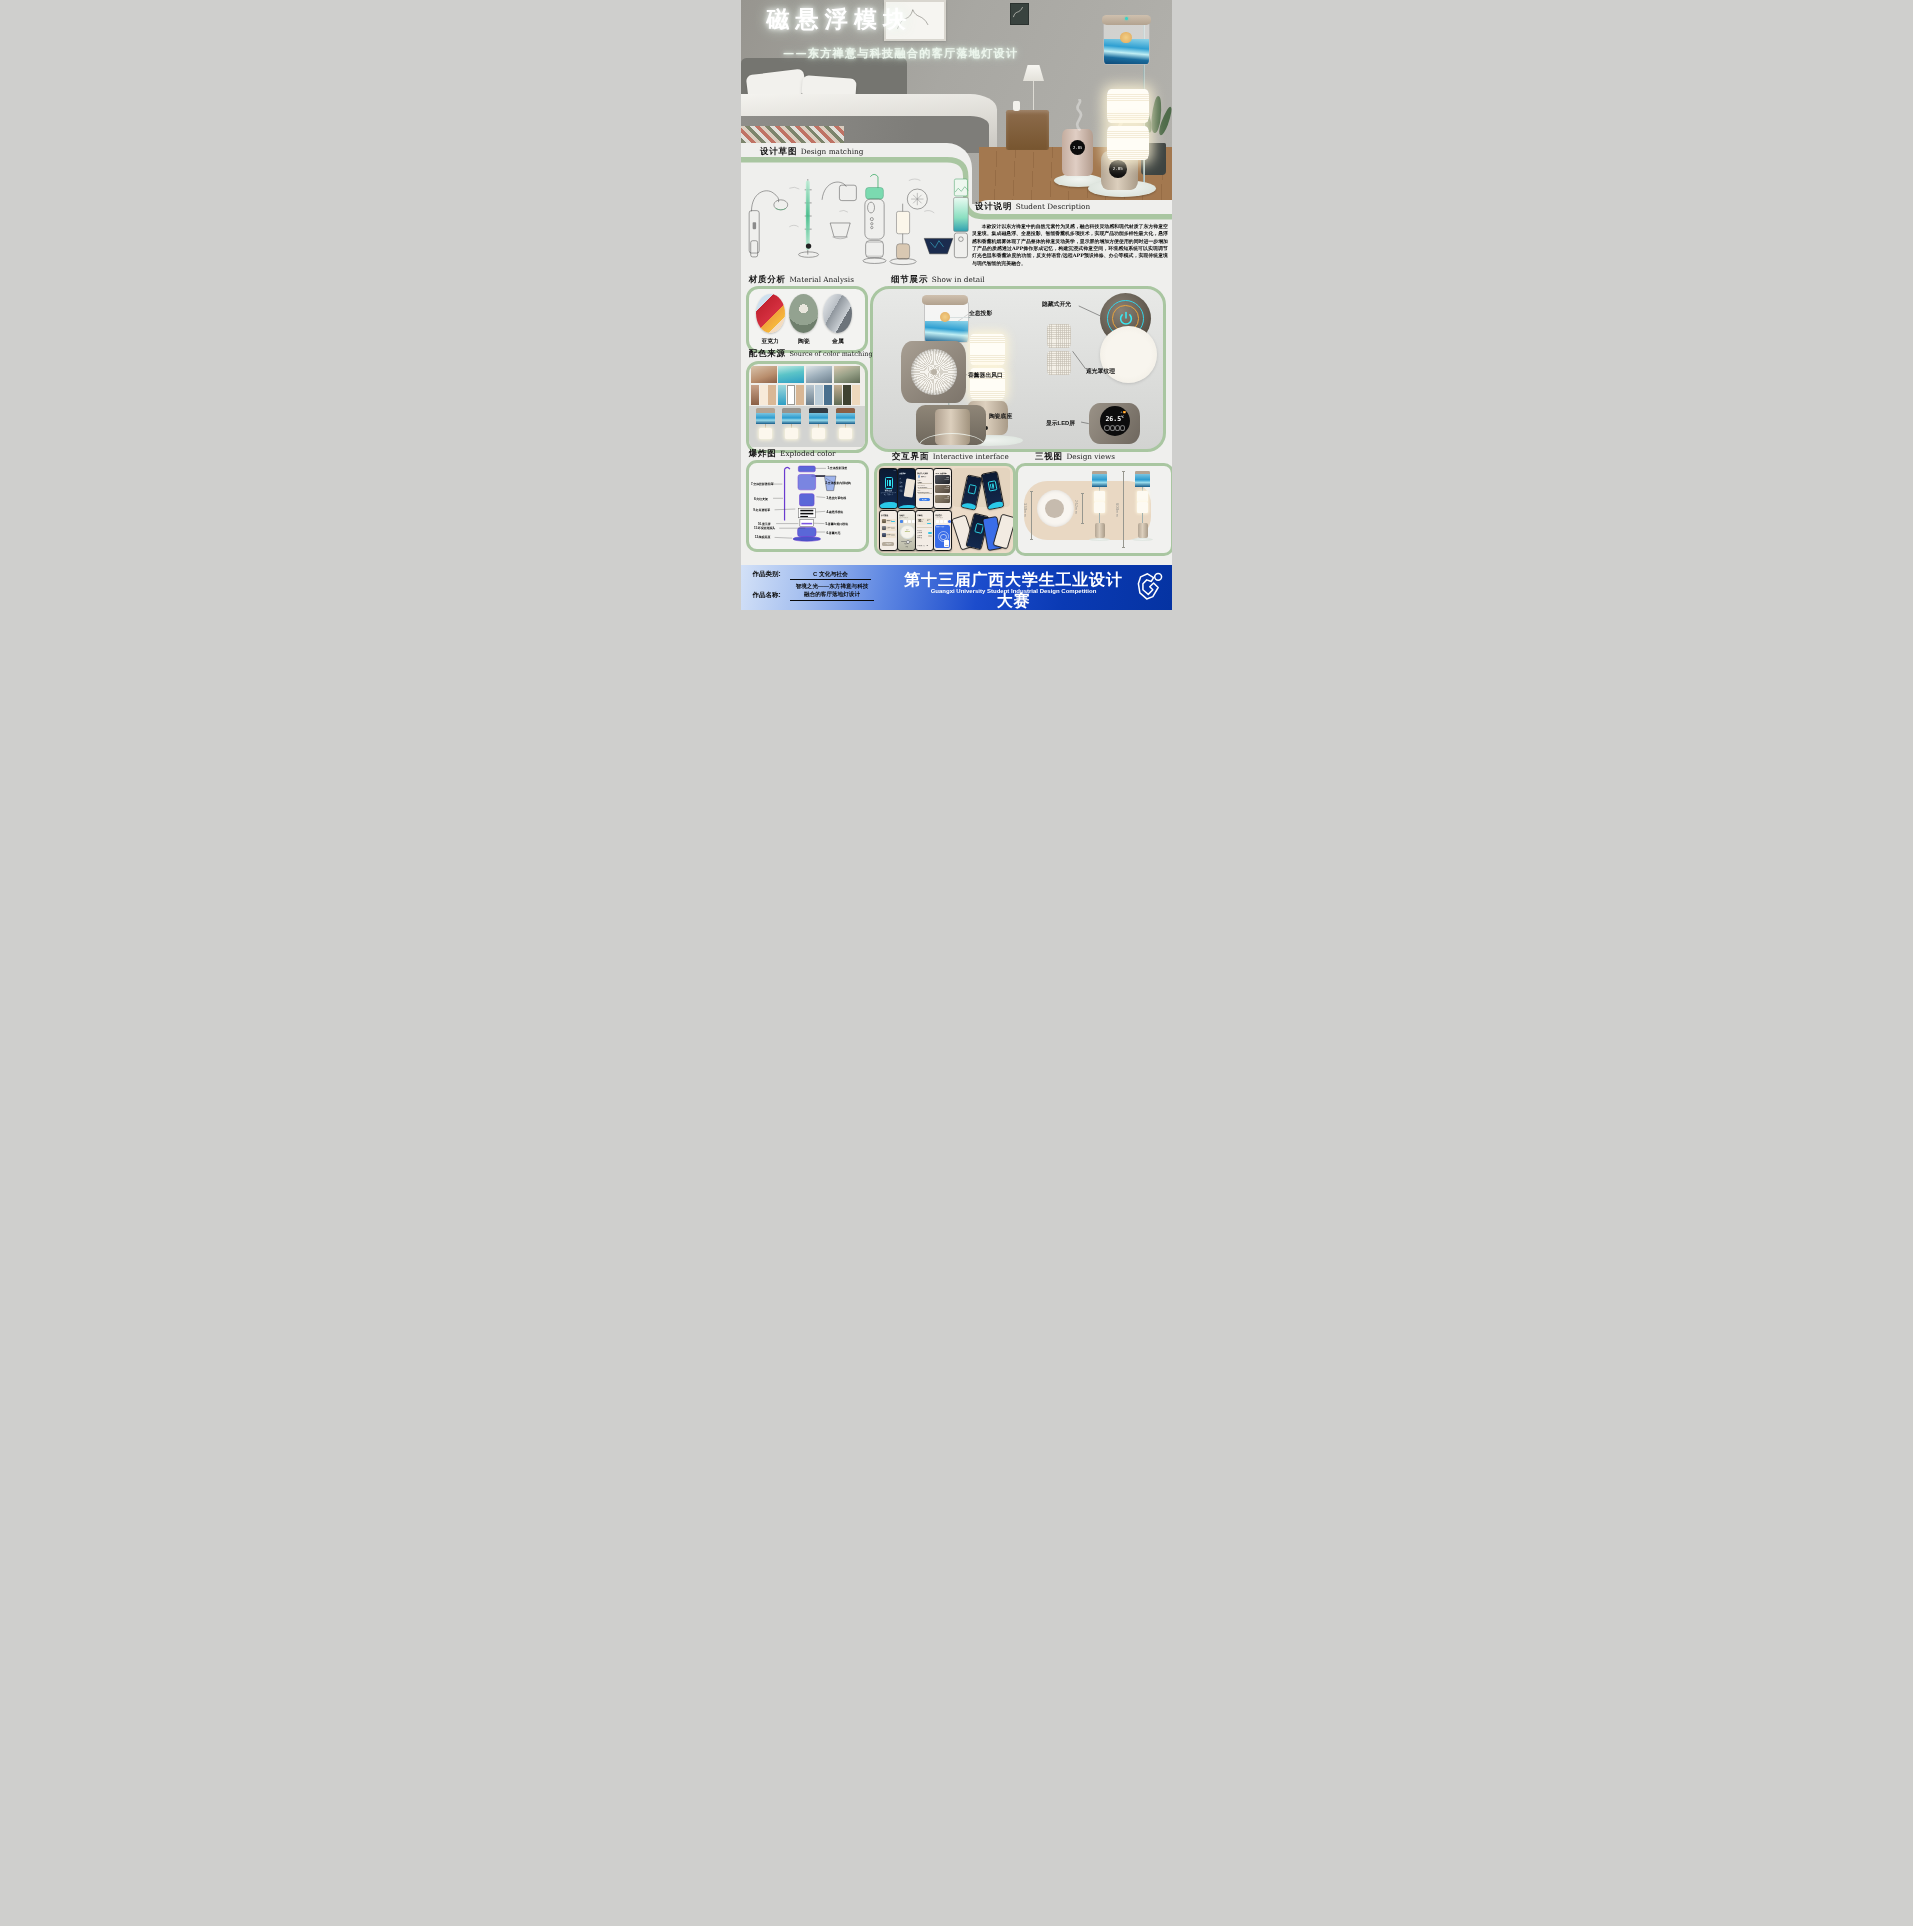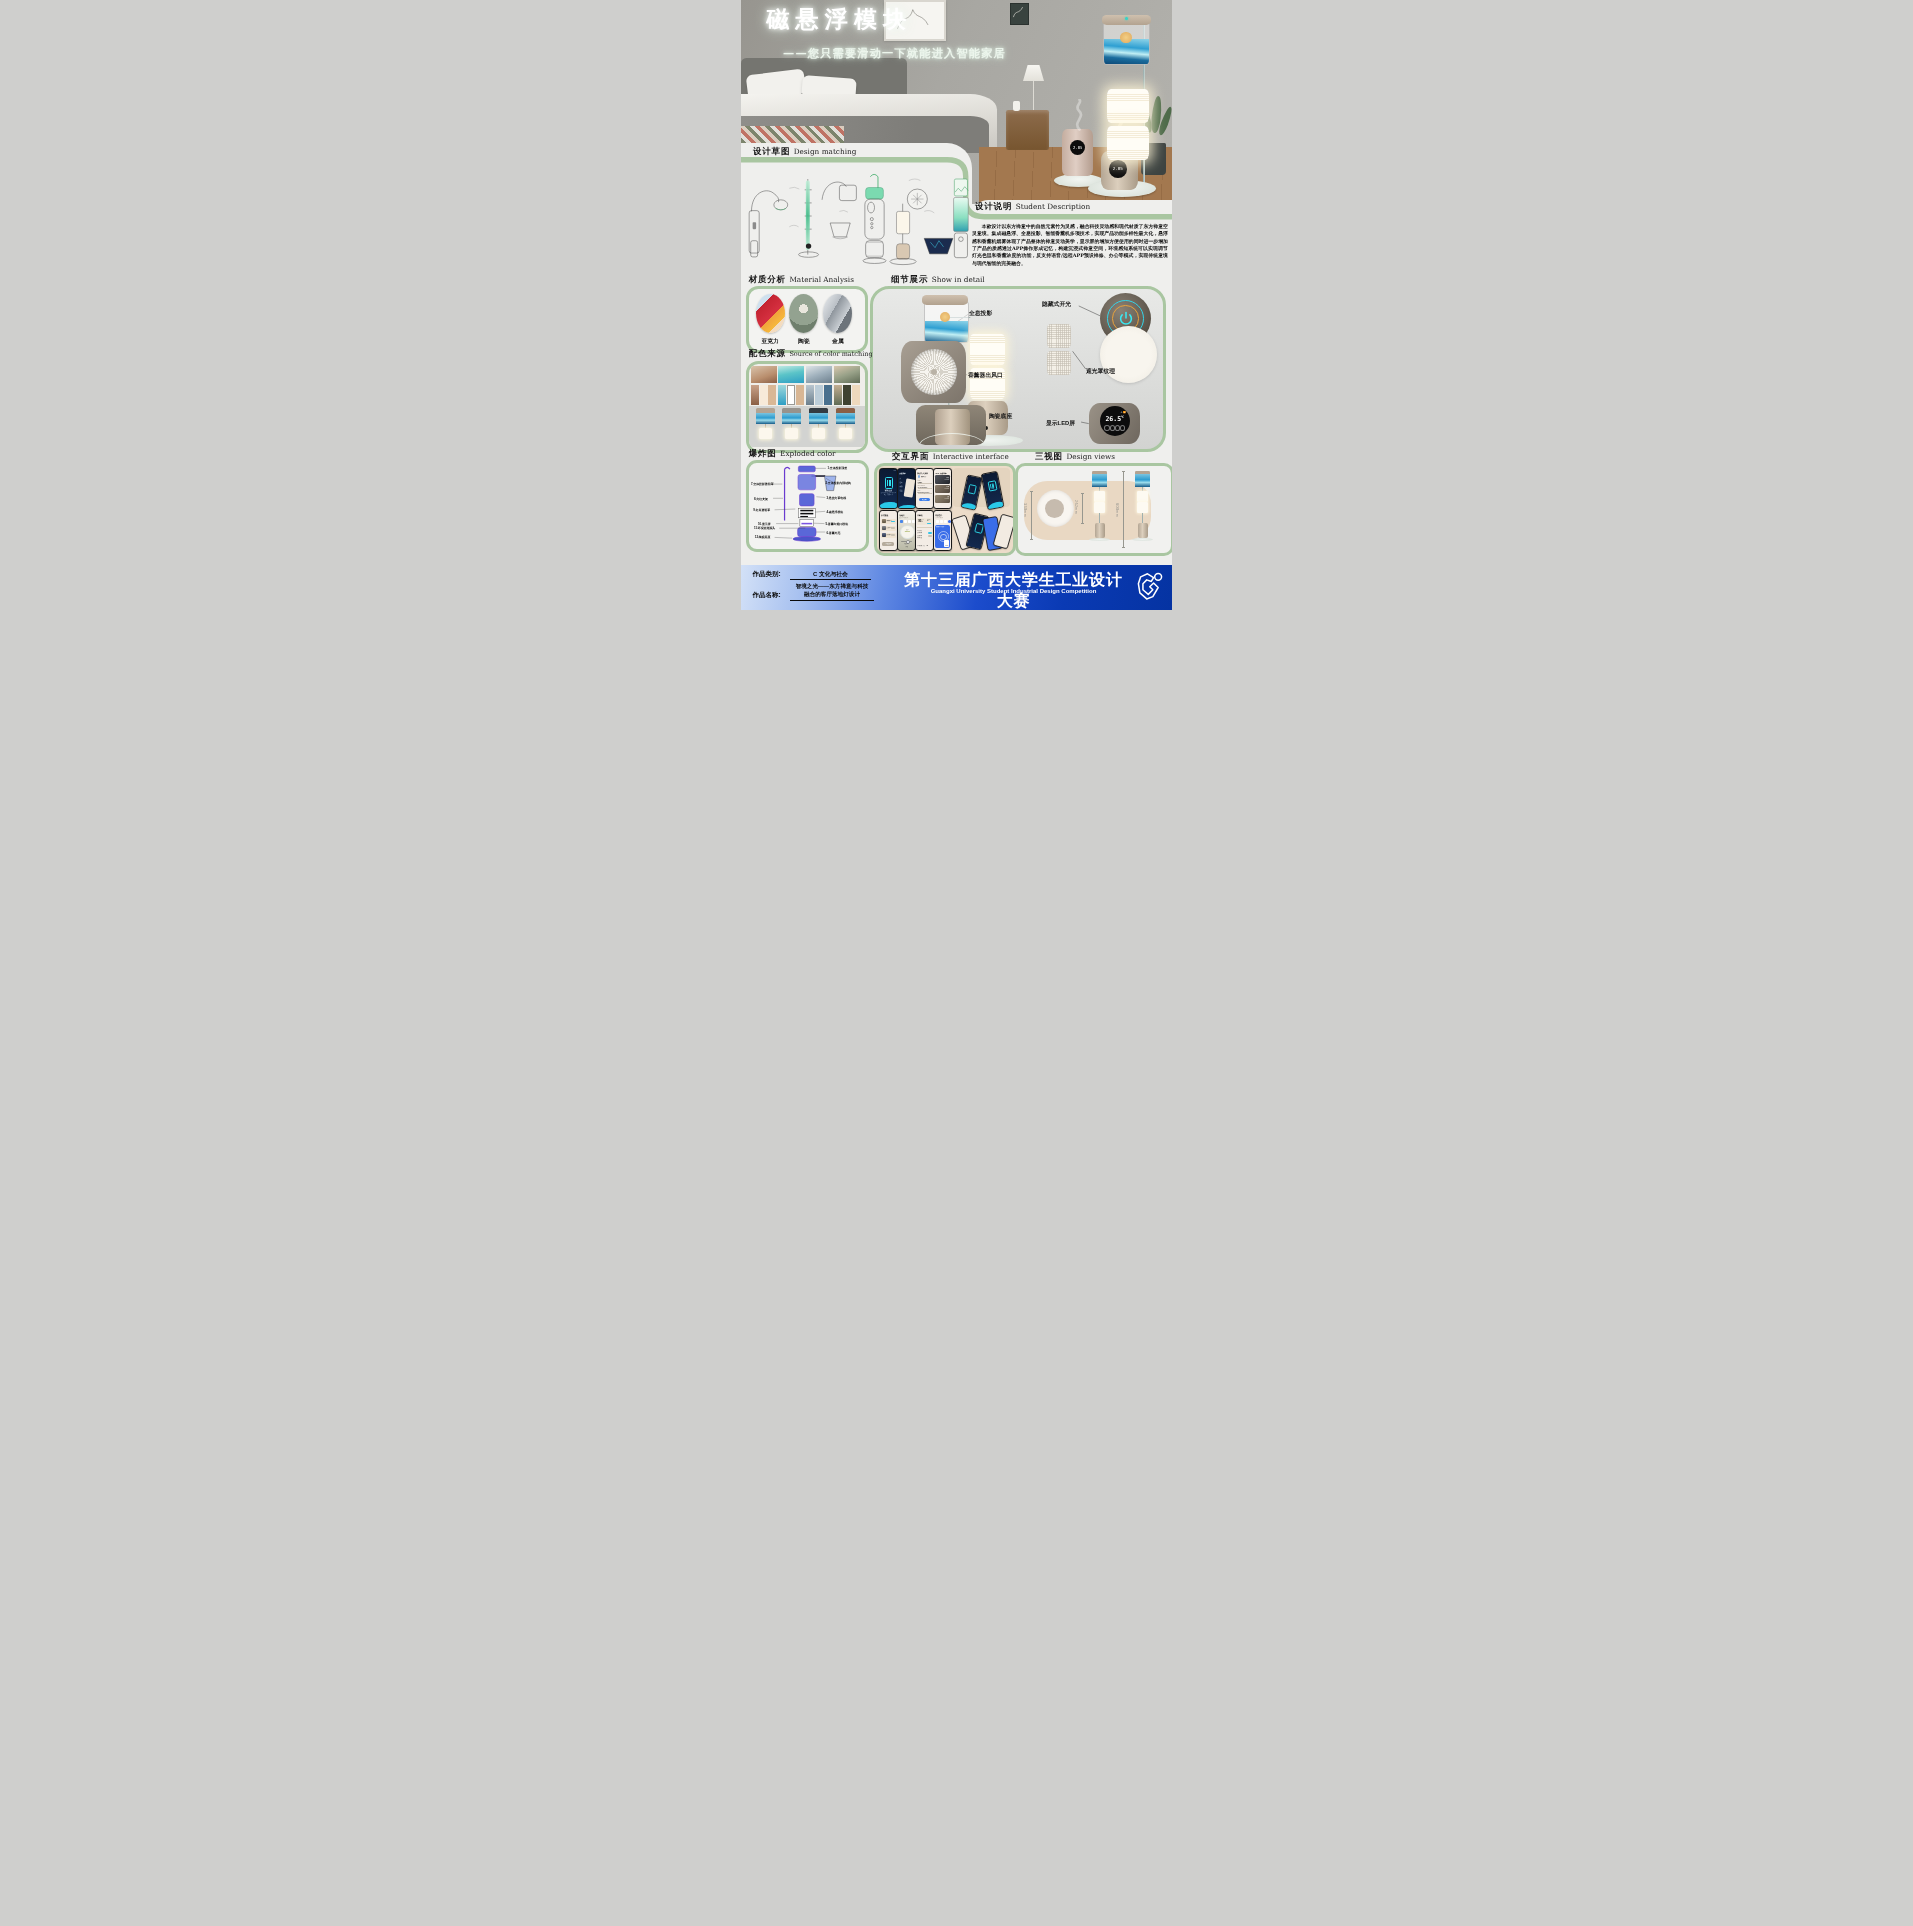--- a/index.html
+++ b/index.html
@@ -141,31 +141,31 @@
     <div class="shade" style="top:89px;"></div>
     <div class="shade" style="top:126px;"></div>
     <div class="holo">
       <div class="holo-art"></div>
       <div class="holo-sun" style="left:16px;top:10.8px;width:11.6px;height:11.6px;"></div>
     </div>
     <div class="holo-cap"></div>
     <div class="abs" style="left:384px;top:17px;width:3.1px;height:3.1px;border-radius:50%;background:#35d4c8;box-shadow:0 0 2.3px #35d4c8;"></div>
 
     <div class="hero-title">磁悬浮模块</div>
-    <div class="hero-sub">——您只需要滑动一下就能进入智能家居</div>
+    <div class="hero-sub">——东方禅意与科技融合的客厅落地灯设计</div>
   </div>
 
   <div class="sketch-bg"></div>
   <div class="desc-bg"></div>
 
   <svg class="green-svg" width="431" height="610" viewBox="0 0 1120 1583">
     <path d="M 0 414 H 536 Q 584 414 584 458 V 518 Q 584 562 632 562 H 1120" fill="none" stroke="#a9c6a1" stroke-width="14" stroke-linecap="round"></path>
   </svg>
 
-  <div class="sec-h" style="left:12px;top:146px;">
+  <div class="sec-h" style="left:19px;top:146px;">
     <span class="zh">设计草图</span>
     <span class="en">Design matching</span>
   </div>
   <svg class="abs" style="left:2.3px;top:165px;z-index:7;" width="226" height="109" viewBox="0 0 586 282">
     <g fill="none" stroke="#4a4a4a" stroke-width="1.3">
 
       <path d="M22 120 C22 70 60 58 78 72 Q96 84 92 96"></path>
       <ellipse cx="98" cy="103" rx="18" ry="13"></ellipse>
       <path d="M84 112 q14 8 28 0" stroke="#49b070"></path>
       <rect x="16" y="118" width="26" height="110" rx="6"></rect>

